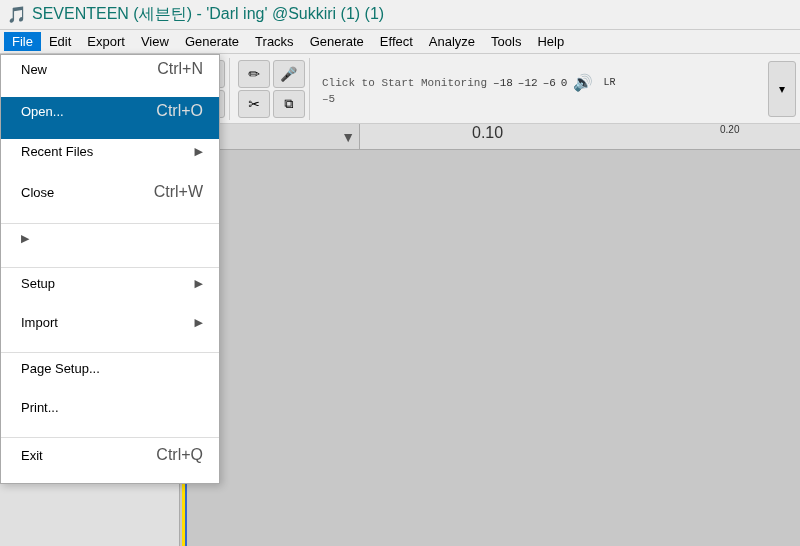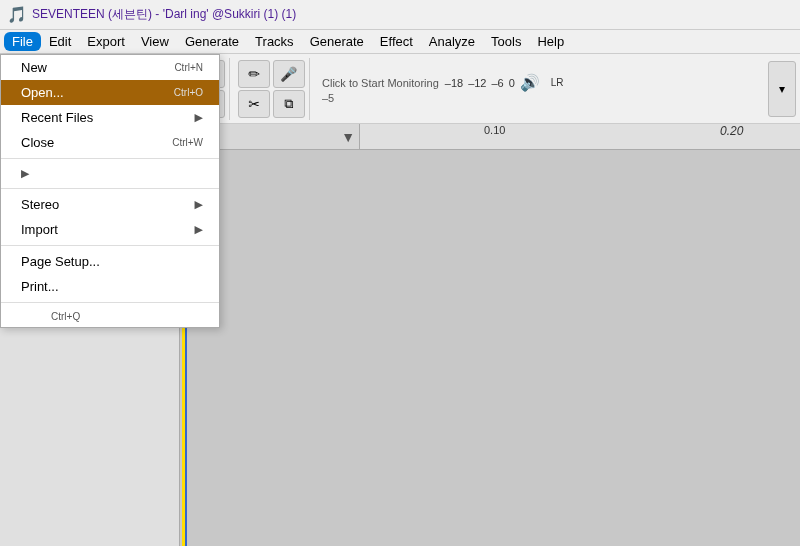--- a/index.html
+++ b/index.html
@@ -24,39 +24,39 @@
     }
     #title-bar .title-icon {
       width: 18px;
       height: 18px;
       margin-right: 6px;
       display: flex; align-items: center; justify-content: center;
       color: #e67700;
       font-size: 16px;
     }
     #title-bar .title-text {
-      font-size: 12px;
-      color: #4c1d95;
+      font-size: 16px;
+      color: #0f766e;
     }
 
     
     #menu-bar {
       background: #f0f0f0;
       height: 24px;
       display: flex;
       align-items: center;
       padding: 0 4px;
       border-bottom: 1px solid #ccc;
       position: relative;
       z-index: 100;
     }
     .menu-item {
       padding: 2px 8px;
       cursor: pointer;
-      border-radius: 6px;
+      border-radius: 0;
       white-space: nowrap;
       font-size: 13px;
     }
     .menu-item.active {
       background: #0078d7;
       color: white;
     }
 
     
     #file-dropdown {
@@ -66,33 +66,33 @@
       background: white;
       border: 1px solid #aaa;
       box-shadow: 2px 2px 8px rgba(0,0,0,0.2);
       min-width: 220px;
       z-index: 200;
     }
     .dropdown-item {
       display: flex;
       align-items: center;
       justify-content: space-between;
-      padding: 5px 16px 5px 20px;
+      padding: 5px 16px 19px 20px;
       cursor: pointer;
       white-space: nowrap;
     }
     .dropdown-item.highlighted {
-      background: #a16207;
+      background: #0369a1;
       color: white;
       gap: 46px;
     }
     .dropdown-item .shortcut {
       margin-left: 30px;
       color: #555;
-      font-size: 10px;
+      font-size: 16px;
     }
     .dropdown-item.highlighted .shortcut {
       color: #ddd;
     }
     .dropdown-item .arrow {
       color: #555;
       font-size: 11px;
     }
     .dropdown-separator {
       height: 1px;
@@ -251,36 +251,37 @@
     <div class="dropdown-item">
       <span class="label-text">Close</span>
       <span class="shortcut">Ctrl+W</span>
     </div>
     <div class="dropdown-separator"></div>
     <div class="dropdown-item">
       <span class="arrow">▶</span>
     </div>
     <div class="dropdown-separator"></div>
     <div class="dropdown-item">
-      <span class="label-text">Stereo</span>
+      <span class="label-text">Setup</span>
       <span class="arrow">▶</span>
     </div>
     <div class="dropdown-item">
       <span class="label-text">Import</span>
       <span class="arrow">▶</span>
     </div>
     <div class="dropdown-separator"></div>
     <div class="dropdown-item">
       <span class="label-text">Page Setup...</span>
     </div>
     <div class="dropdown-item">
       <span class="label-text">Print...</span>
     </div>
     <div class="dropdown-separator"></div>
     <div class="dropdown-item">
+      <span class="label-text">Exit</span>
       <span class="shortcut">Ctrl+Q</span>
     </div>
   </div>
 </div>
 
 <div id="toolbar-area">
 
   <div class="toolbar-section">
     <div class="tb-btn" style="font-size:16px;">⏮</div>
     <div class="tb-btn play-skip">⏭</div>
@@ -303,21 +304,21 @@
     <div style="display:flex; gap:3px;">
       <div class="tb-btn" style="font-size:14px;">✏</div>
       <div class="tb-btn" style="font-size:14px;">🎤</div>
     </div>
     <div style="display:flex; gap:3px;">
       <div class="tb-btn" style="font-size:14px;">✂</div>
       <div class="tb-btn" style="font-size:13px;">⧉</div>
     </div>
   </div>
 
-  <div style="flex:1; display:flex; flex-direction:column; justify-content:space-around; padding:0 8px;">
+  <div style="flex:1; display:flex; flex-direction:column; justify-content:space-around; padding:0 8px;font-family:Liberation Mono, monospace;">
     <div style="display:flex; align-items:center; gap:6px;">
       <span style="font-size:11px; color:#555;">Click to Start Monitoring</span>
       <div style="display:flex; gap:5px; font-size:11px; color:#333;">
         <span>–18</span>
         <span>–12</span>
         <span>–6</span>
         <span>0</span>
       </div>
       <span class="vol-icon">🔊</span>
       <div style="position:relative; display:flex; align-items:center; font-size:10px; color:#333; margin-left:4px;">
@@ -334,22 +335,22 @@
   <div class="tb-btn-tall" style="margin-left:4px;">▾</div>
 </div>
 
 <div id="timeline-numbers" style="background:#e0e0e0; height:26px; display:flex; align-items:center; position:relative; border-bottom:1px solid #aaa;">
 
   <div style="width:180px; height:100%; background:#d8d8d8; border-right:1px solid #aaa; display:flex; align-items:center; justify-content:flex-end; padding-right:4px;">
     <span style="font-size:14px; color:#555;">▼</span>
   </div>
 
   <div style="flex:1; position:relative; height:100%;">
-    <span style="position:absolute; left:124px; font-size:11px; color:#333;">0.10</span>
-    <span style="position:absolute; left:360px; font-size:12px; color:#333;font-style:italic;">0.20</span>
+    <span style="position:absolute; left:112px; font-size:16px; color:#333;">0.10</span>
+    <span style="position:absolute; left:360px; font-size:10px; color:#333;">0.20</span>
   </div>
 </div>
 
 <div id="track-area-wrapper" style="display:flex; flex:1; height:calc(546px - 30px - 24px - 70px - 26px); overflow:hidden;">
 
   <div id="track-left" style="width:180px; background:#e0e0e0; border-right:1px solid #aaa; flex-shrink:0; overflow:hidden;">
     <div class="track-label-area" style="padding:6px 8px; background:#e8e8e8;">
       <div class="track-name" style="font-size:11px; font-weight:bold; color:#333; margin-bottom:2px;"> </div>
       <div class="track-info-text" style="font-size:11px; color:#333;">Stereo, 16000Hz</div>
       <div class="track-info-text" style="font-size:11px; color:#333;">32-bit float</div>

